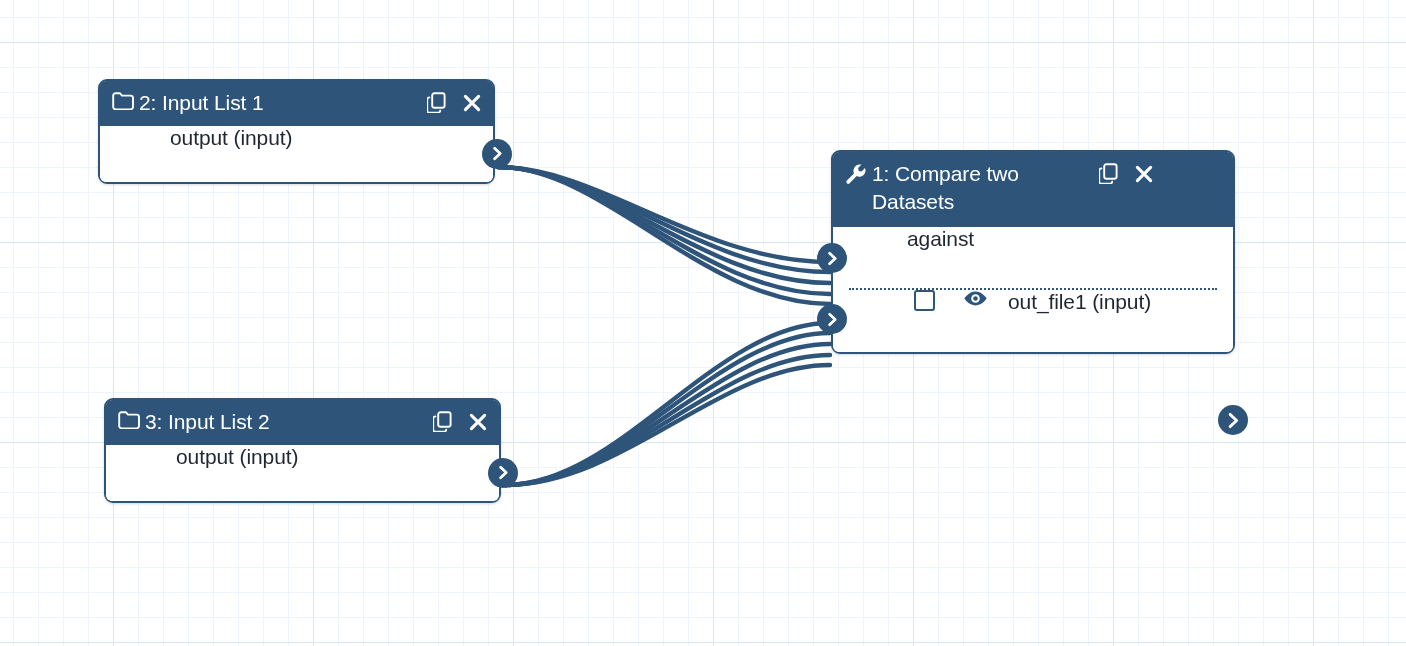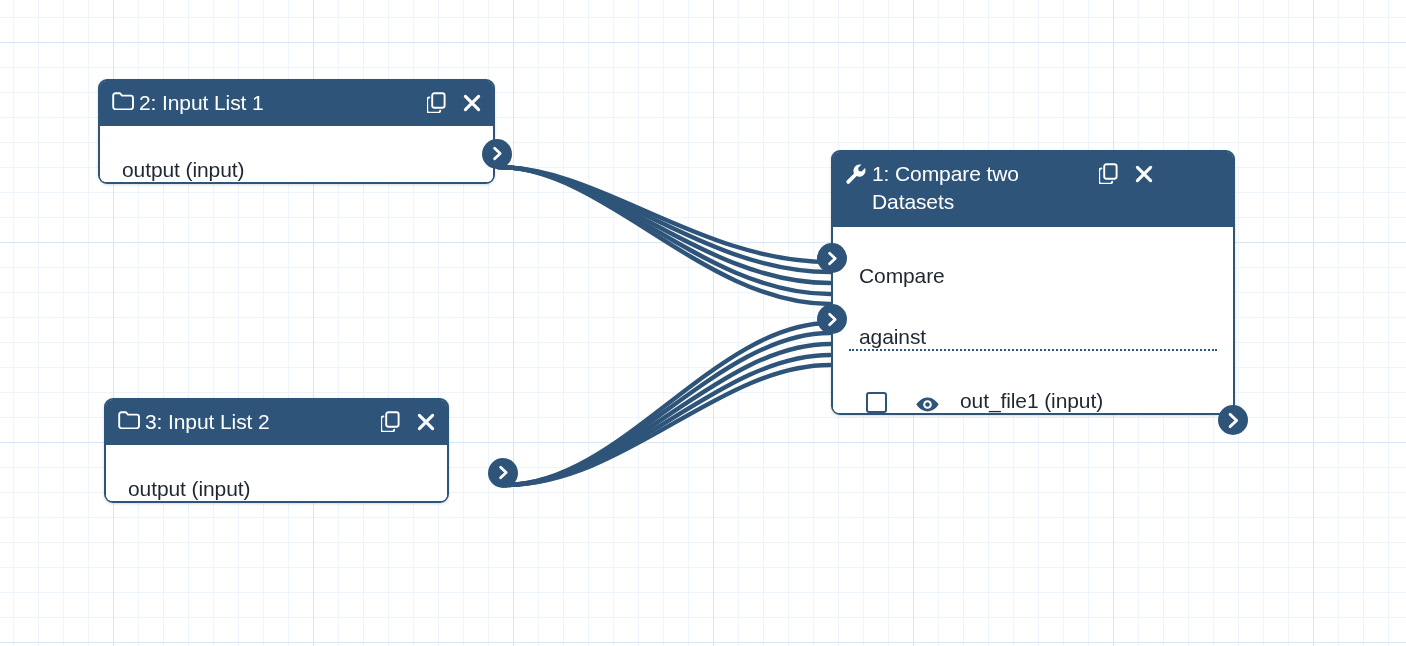--- a/index.html
+++ b/index.html
@@ -88,25 +88,26 @@
   .node-body {
     position: relative;
     background: #ffffff;
     border-radius: 0 0 6px 6px;
   }
 
   
   .io-row {
     position: relative;
     display: flex;
-    align-items: flex-end;
+    align-items: flex-start;
     font-size: 21px;
     color: #1f2733;
     letter-spacing: -0.1px;
     white-space: nowrap;
+    margin-left: 48px;
   }
   .row-out-simple {
     height: 56px;
     padding-left: 22px;
   }
   .row-in {
     height: 61px;
     padding-left: 26px;
   }
   .row-out-file {
@@ -202,21 +203,21 @@
         <span>output (input)</span>
       </div>
       <div class="term" style="left:382px; top:13px;">
         <svg width="15" height="15" viewBox="0 0 15 15">
           <path d="M4.6,2.2 L10.2,7.5 L4.6,12.8" fill="none" stroke="#ffffff" stroke-width="2.7" stroke-linecap="round" stroke-linejoin="round"></path>
         </svg>
       </div>
     </div>
   </div>
 
-  <div class="node" style="left:104px; top:398px; width:345px;">
+  <div class="node" style="left:104px; top:398px; width:397px;">
     <div class="node-header">
       <span class="hdr-icon">
         <svg width="22" height="18" viewBox="0 0 22 18">
           <path d="M1.2,3.6 a2.4,2.4 0 0 1 2.4,-2.4 h4.2 l2.2,2.4 h8.6 a2.4,2.4 0 0 1 2.4,2.4 v9 a2.4,2.4 0 0 1 -2.4,2.4 h-15 a2.4,2.4 0 0 1 -2.4,-2.4 z" fill="none" stroke="#ffffff" stroke-width="1.9" stroke-linejoin="round"></path>
         </svg>
       </span>
       <span class="hdr-title">3: Input List 2</span>
       <span class="hdr-actions">
         <span class="hdr-btn">
           <svg width="19" height="21" viewBox="0 0 19 21">
@@ -260,23 +261,20 @@
         </span>
         <span class="hdr-btn">
           <svg width="18" height="18" viewBox="0 0 18 18">
             <path d="M2.4,2.4 L15.6,15.6 M15.6,2.4 L2.4,15.6" stroke="#ffffff" stroke-width="3.1" stroke-linecap="round"></path>
           </svg>
         </span>
       </span>
     </div>
     <div class="node-body">
 
-      <div class="io-row row-in">
-        <span>Compare</span>
-      </div>
       <div class="term" style="left:-16px; top:16px;">
         <svg width="15" height="15" viewBox="0 0 15 15">
           <path d="M4.6,2.2 L10.2,7.5 L4.6,12.8" fill="none" stroke="#ffffff" stroke-width="2.7" stroke-linecap="round" stroke-linejoin="round"></path>
         </svg>
       </div>
 
       <div class="io-row row-in">
         <span>against</span>
       </div>
       <div class="term" style="left:-16px; top:77px;">

